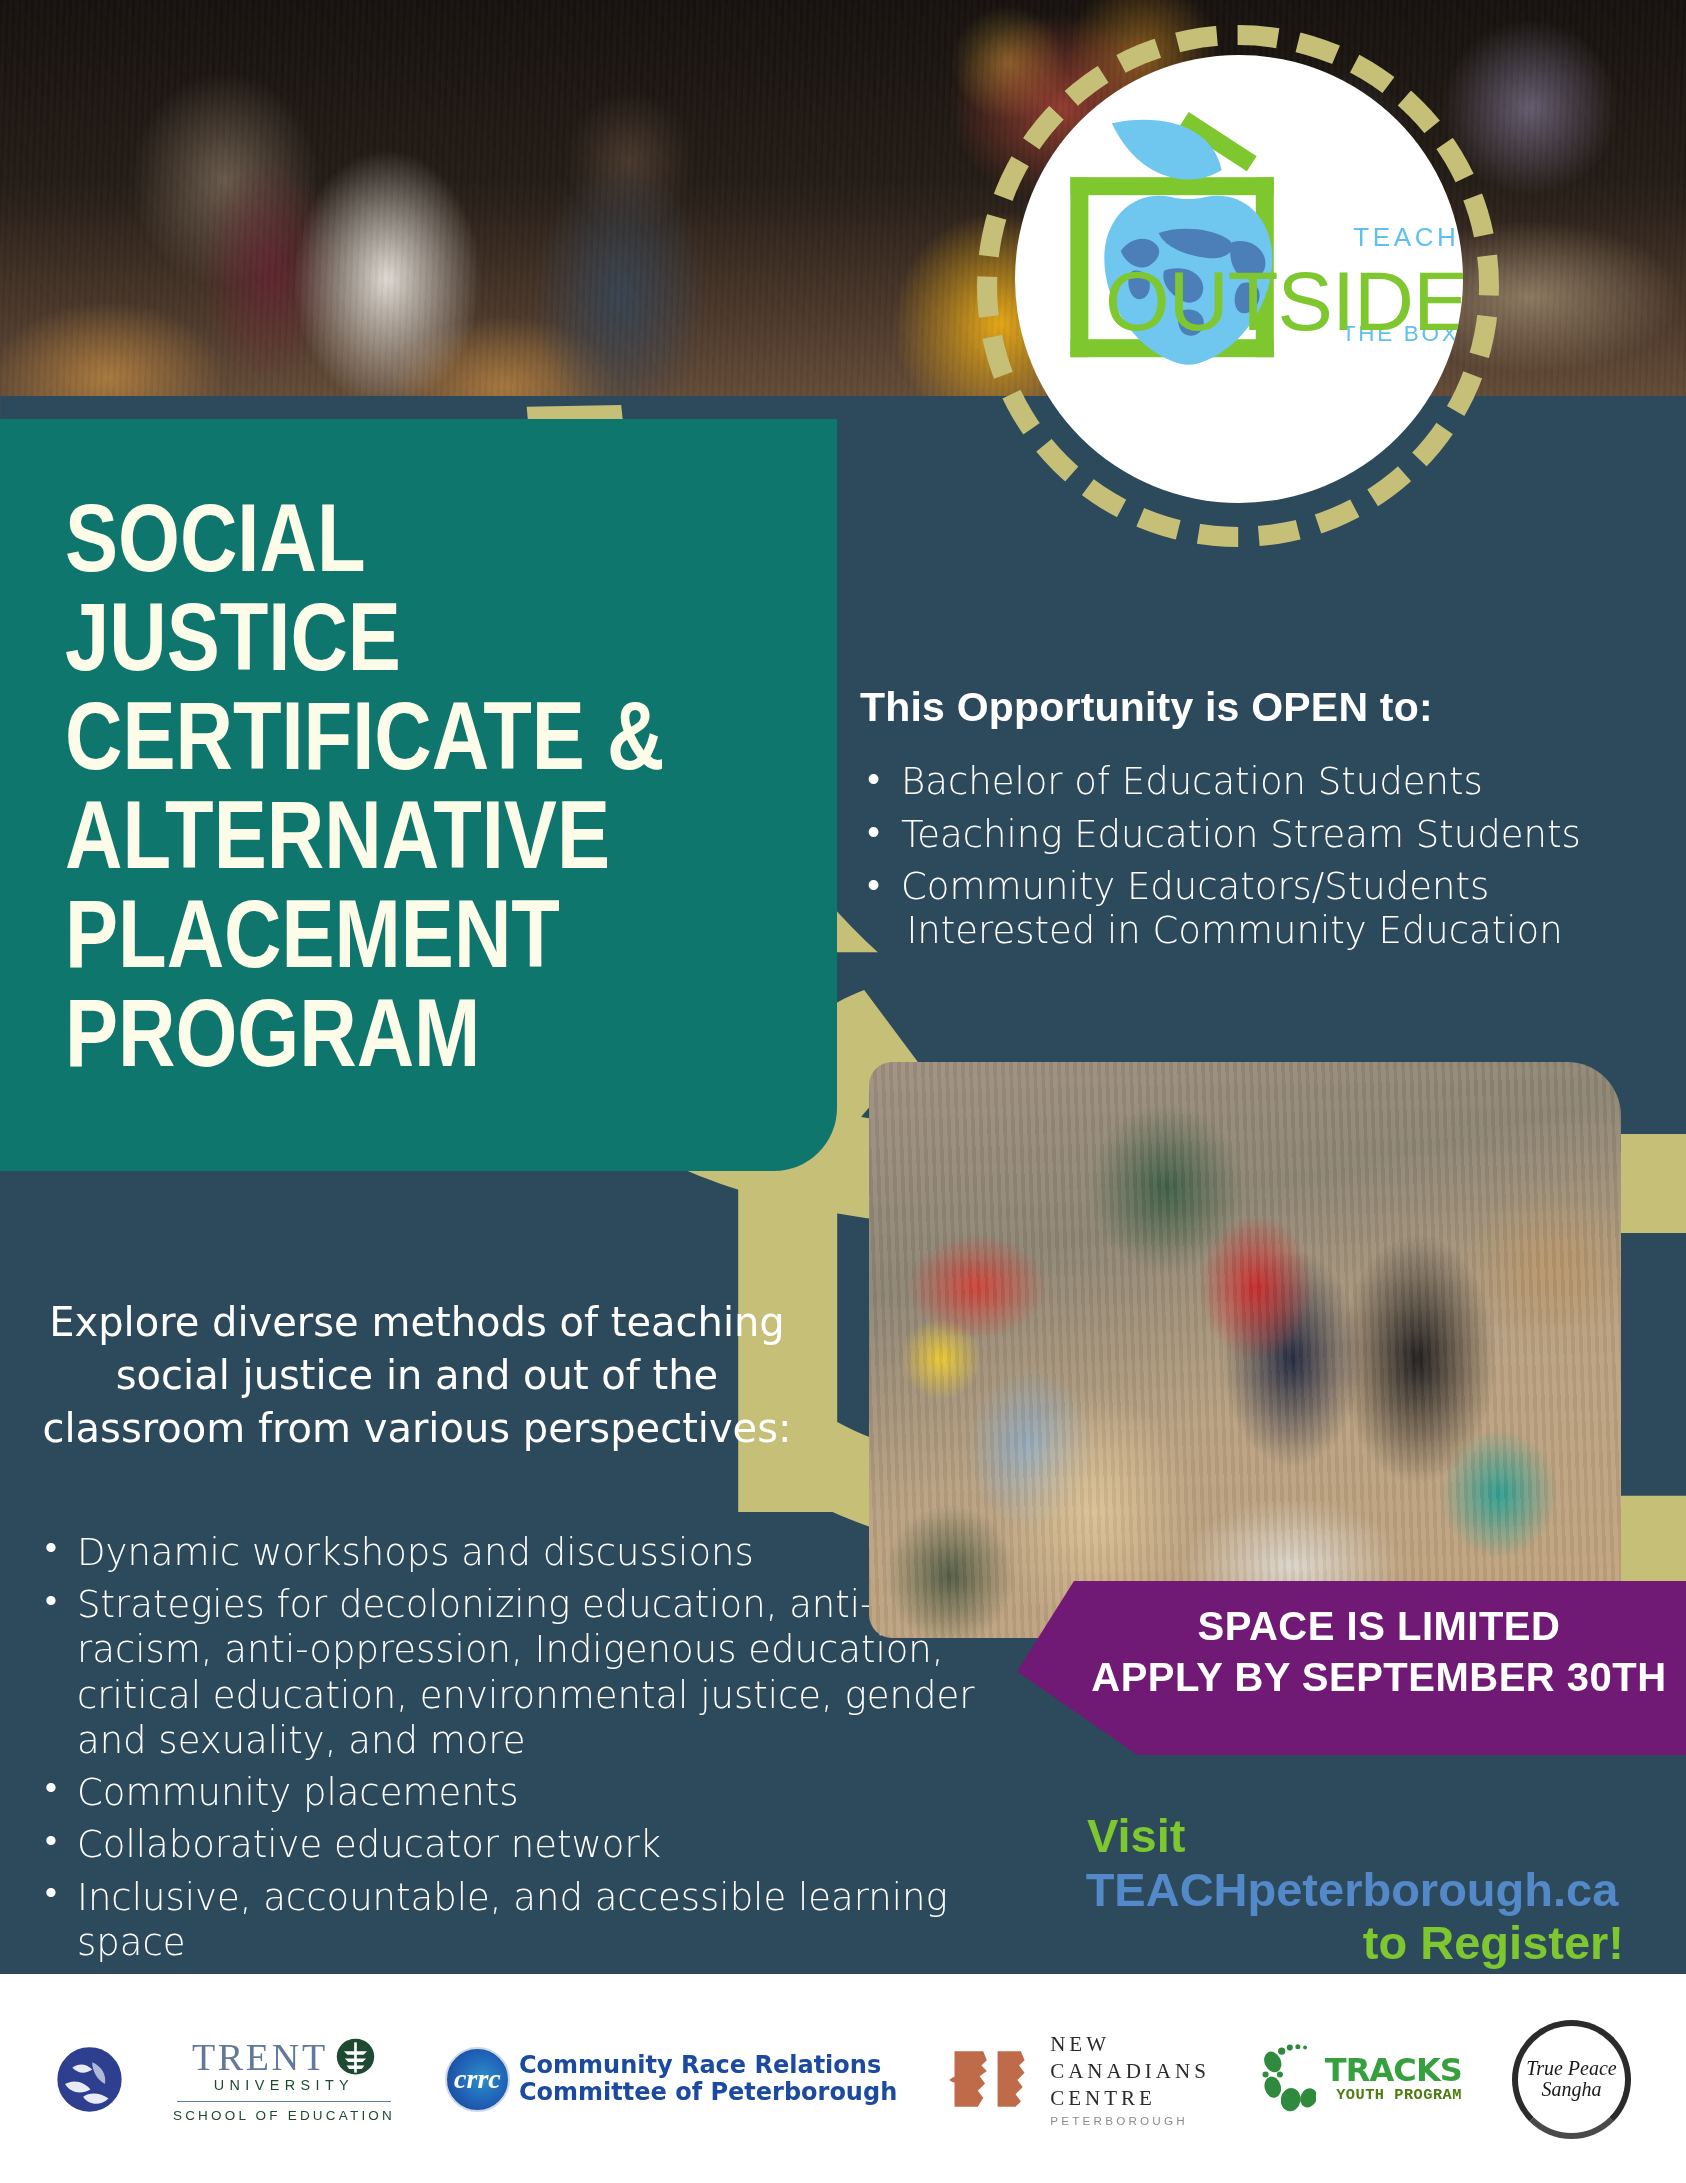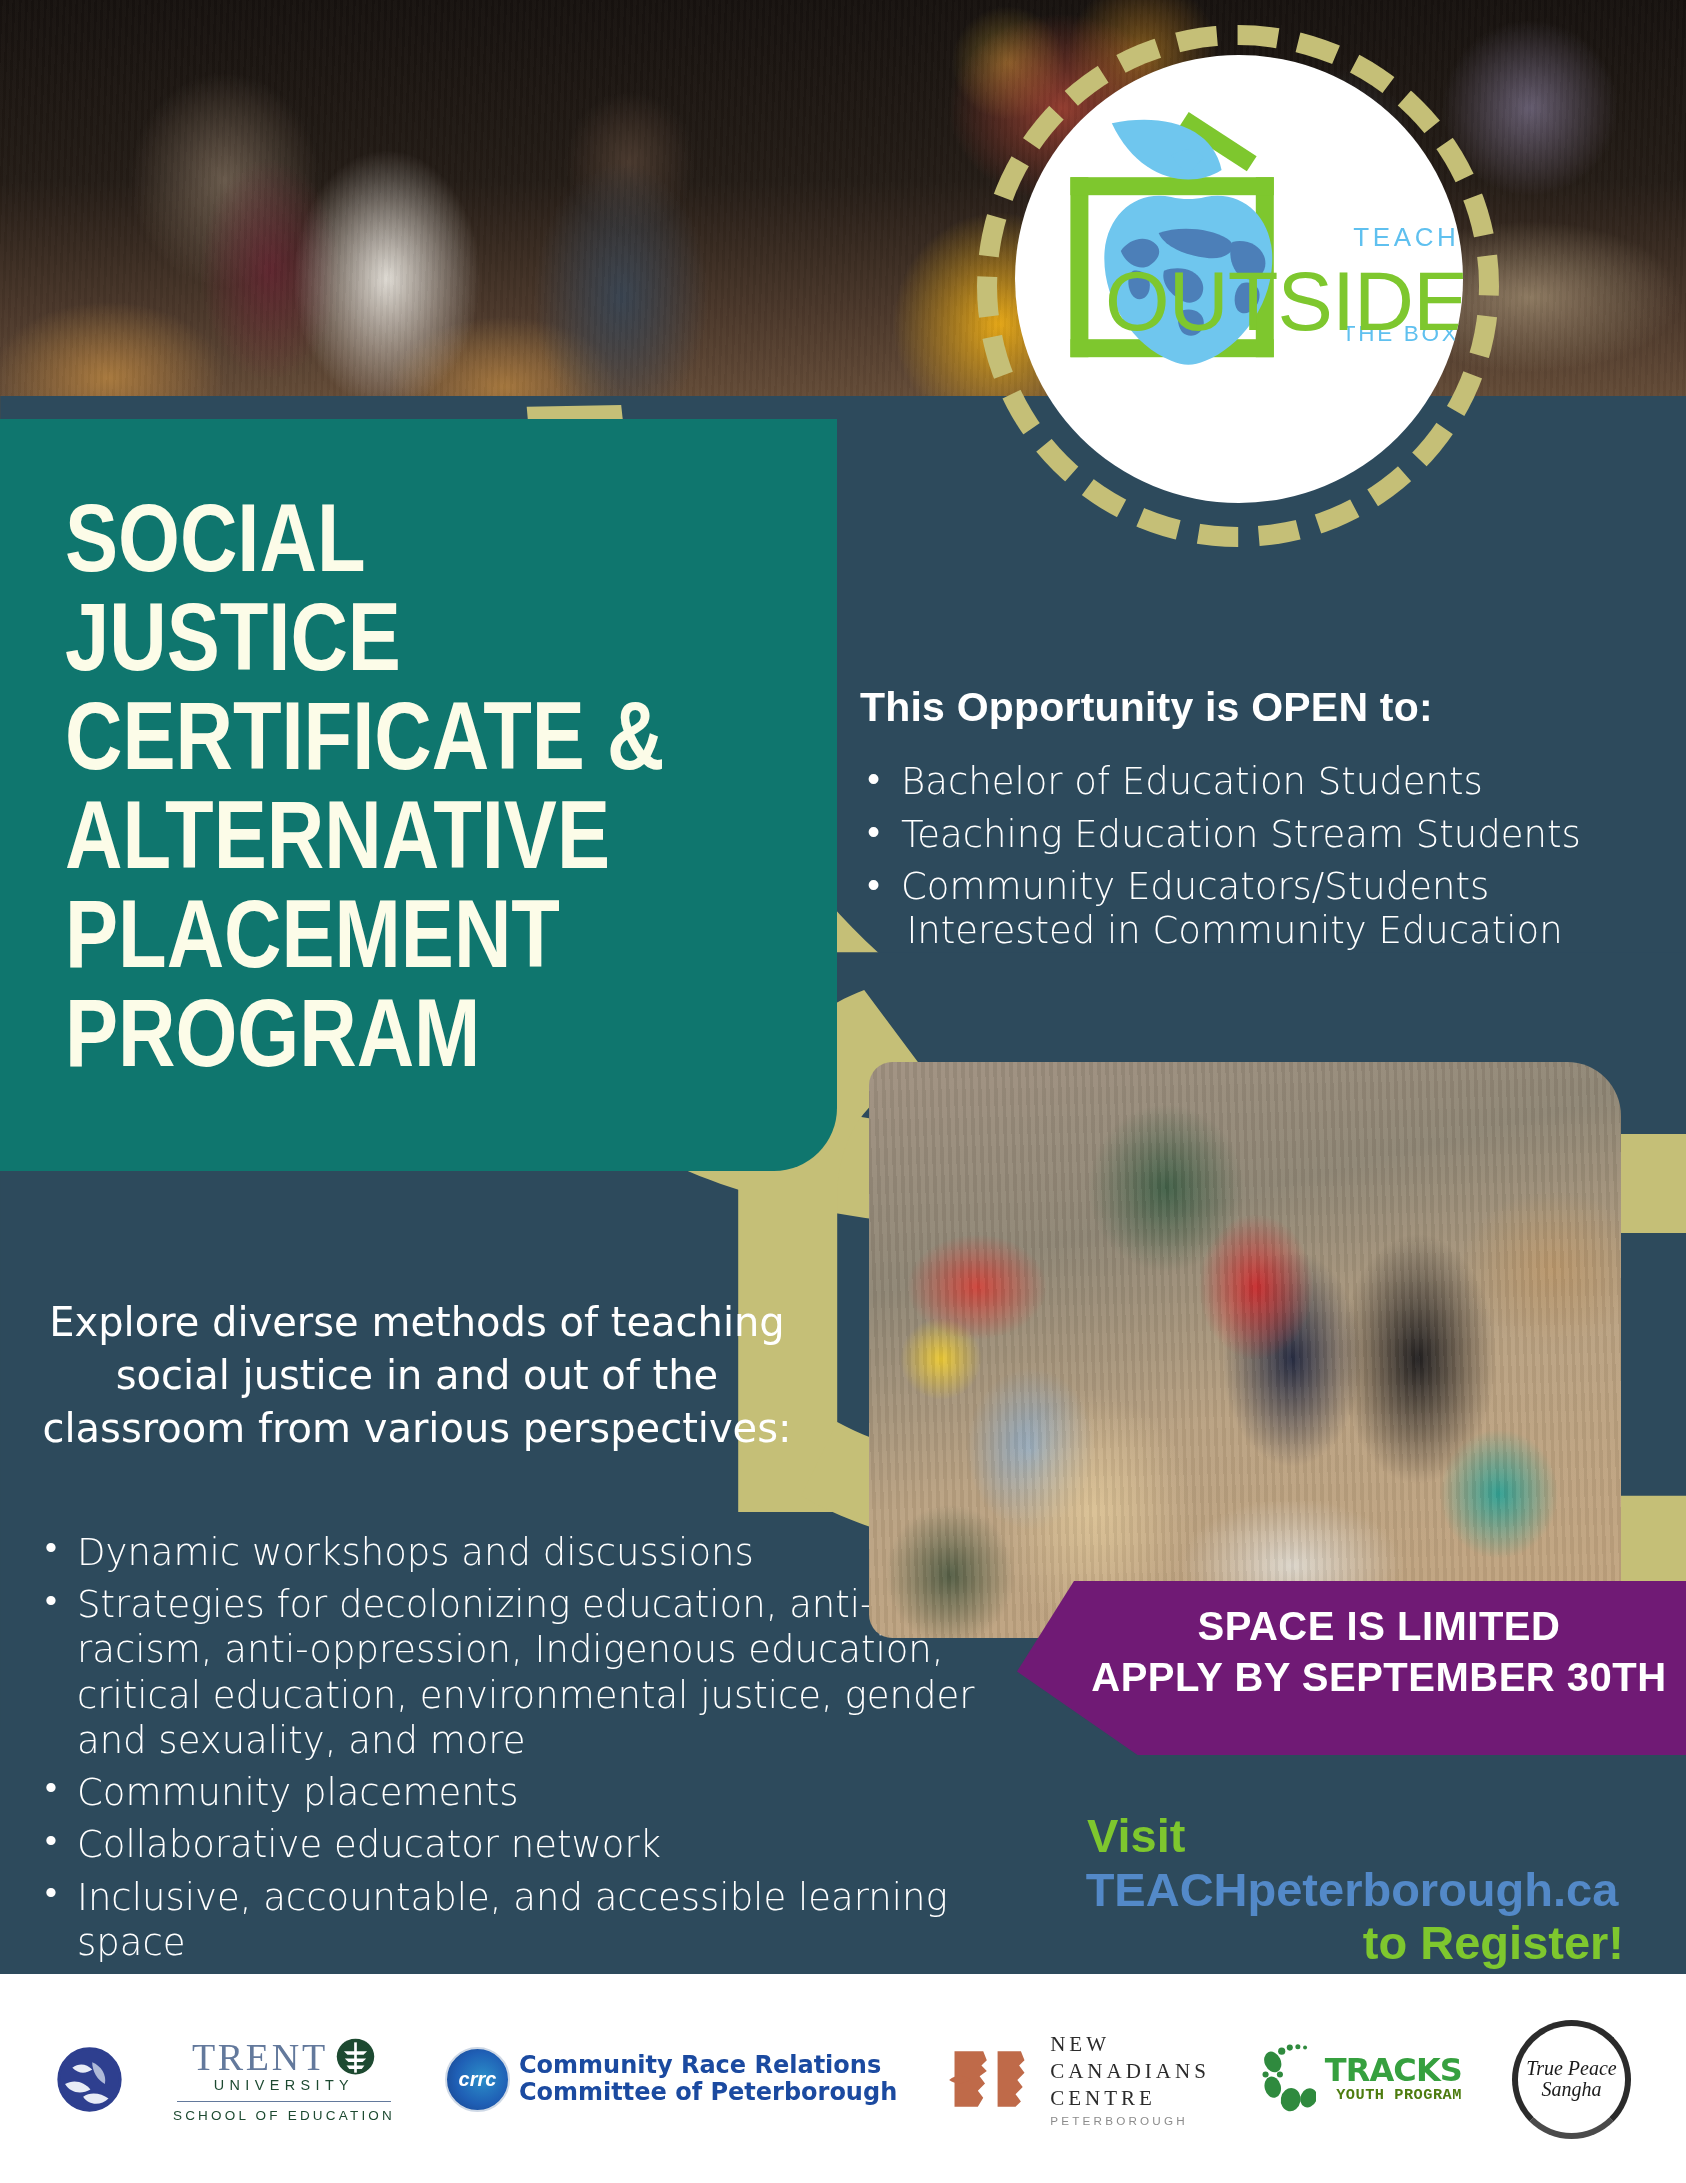--- a/index.html
+++ b/index.html
@@ -183,21 +183,21 @@
   .trent-word{ font-family:"Liberation Serif", serif; font-size:38px; color:#63799c; letter-spacing:2.7px;}
   .trent-uni{ font-size:14.4px; color:#1d4a31; letter-spacing:5.4px; margin-top:-1.8px;}
   .trent-div{ height:0.9px; background:#63799c; margin:8px 3.6px 5.4px;}
   .trent-soe{ font-size:13.5px; color:#1d4a31; letter-spacing:3.2px; }
 
   .crrc-text div{ font-family:"DejaVu Sans", sans-serif; font-weight:700; font-size:24px; color:#1b4aa0; line-height:1.14;}
   .crrc-badge{
     width:65px;height:65px;border-radius:50%;
     background:radial-gradient(circle at 58% 48%, #2b8fc9 0%, #1f5fb5 55%, #173f86 100%);
     border:2.7px solid #cfd9e6; display:flex;align-items:center;justify-content:center;
-    color:#fff;font-weight:700;font-size:20px;font-style:italic;font-family:Liberation Sans, sans-serif;
+    color:#fff;font-weight:700;font-size:28px;font-style:italic;font-family:Liberation Serif, serif;
   }
 
   .ncc-text .n-line{ font-family:"Liberation Serif", serif; font-size:21px; color:#2b2b2b; letter-spacing:4px; line-height:1.28;}
   .ncc-text .n-sub{ font-size:11.7px; color:#8c8c8c; letter-spacing:3.2px; margin-top:2.7px;}
 
   .tracks-text .t-main{ font-family:"DejaVu Sans", sans-serif; font-weight:700; font-size:32px; color:#36a03f; letter-spacing:-0.9px; line-height:1;}
   .tracks-text .t-sub{ font-family:Liberation Mono, monospace; font-weight:700; font-size:15.3px; color:#4d7c0f; letter-spacing:0.5px; text-align:right;}
 
   .tps{
     width:119px;height:119px;border-radius:50%;

